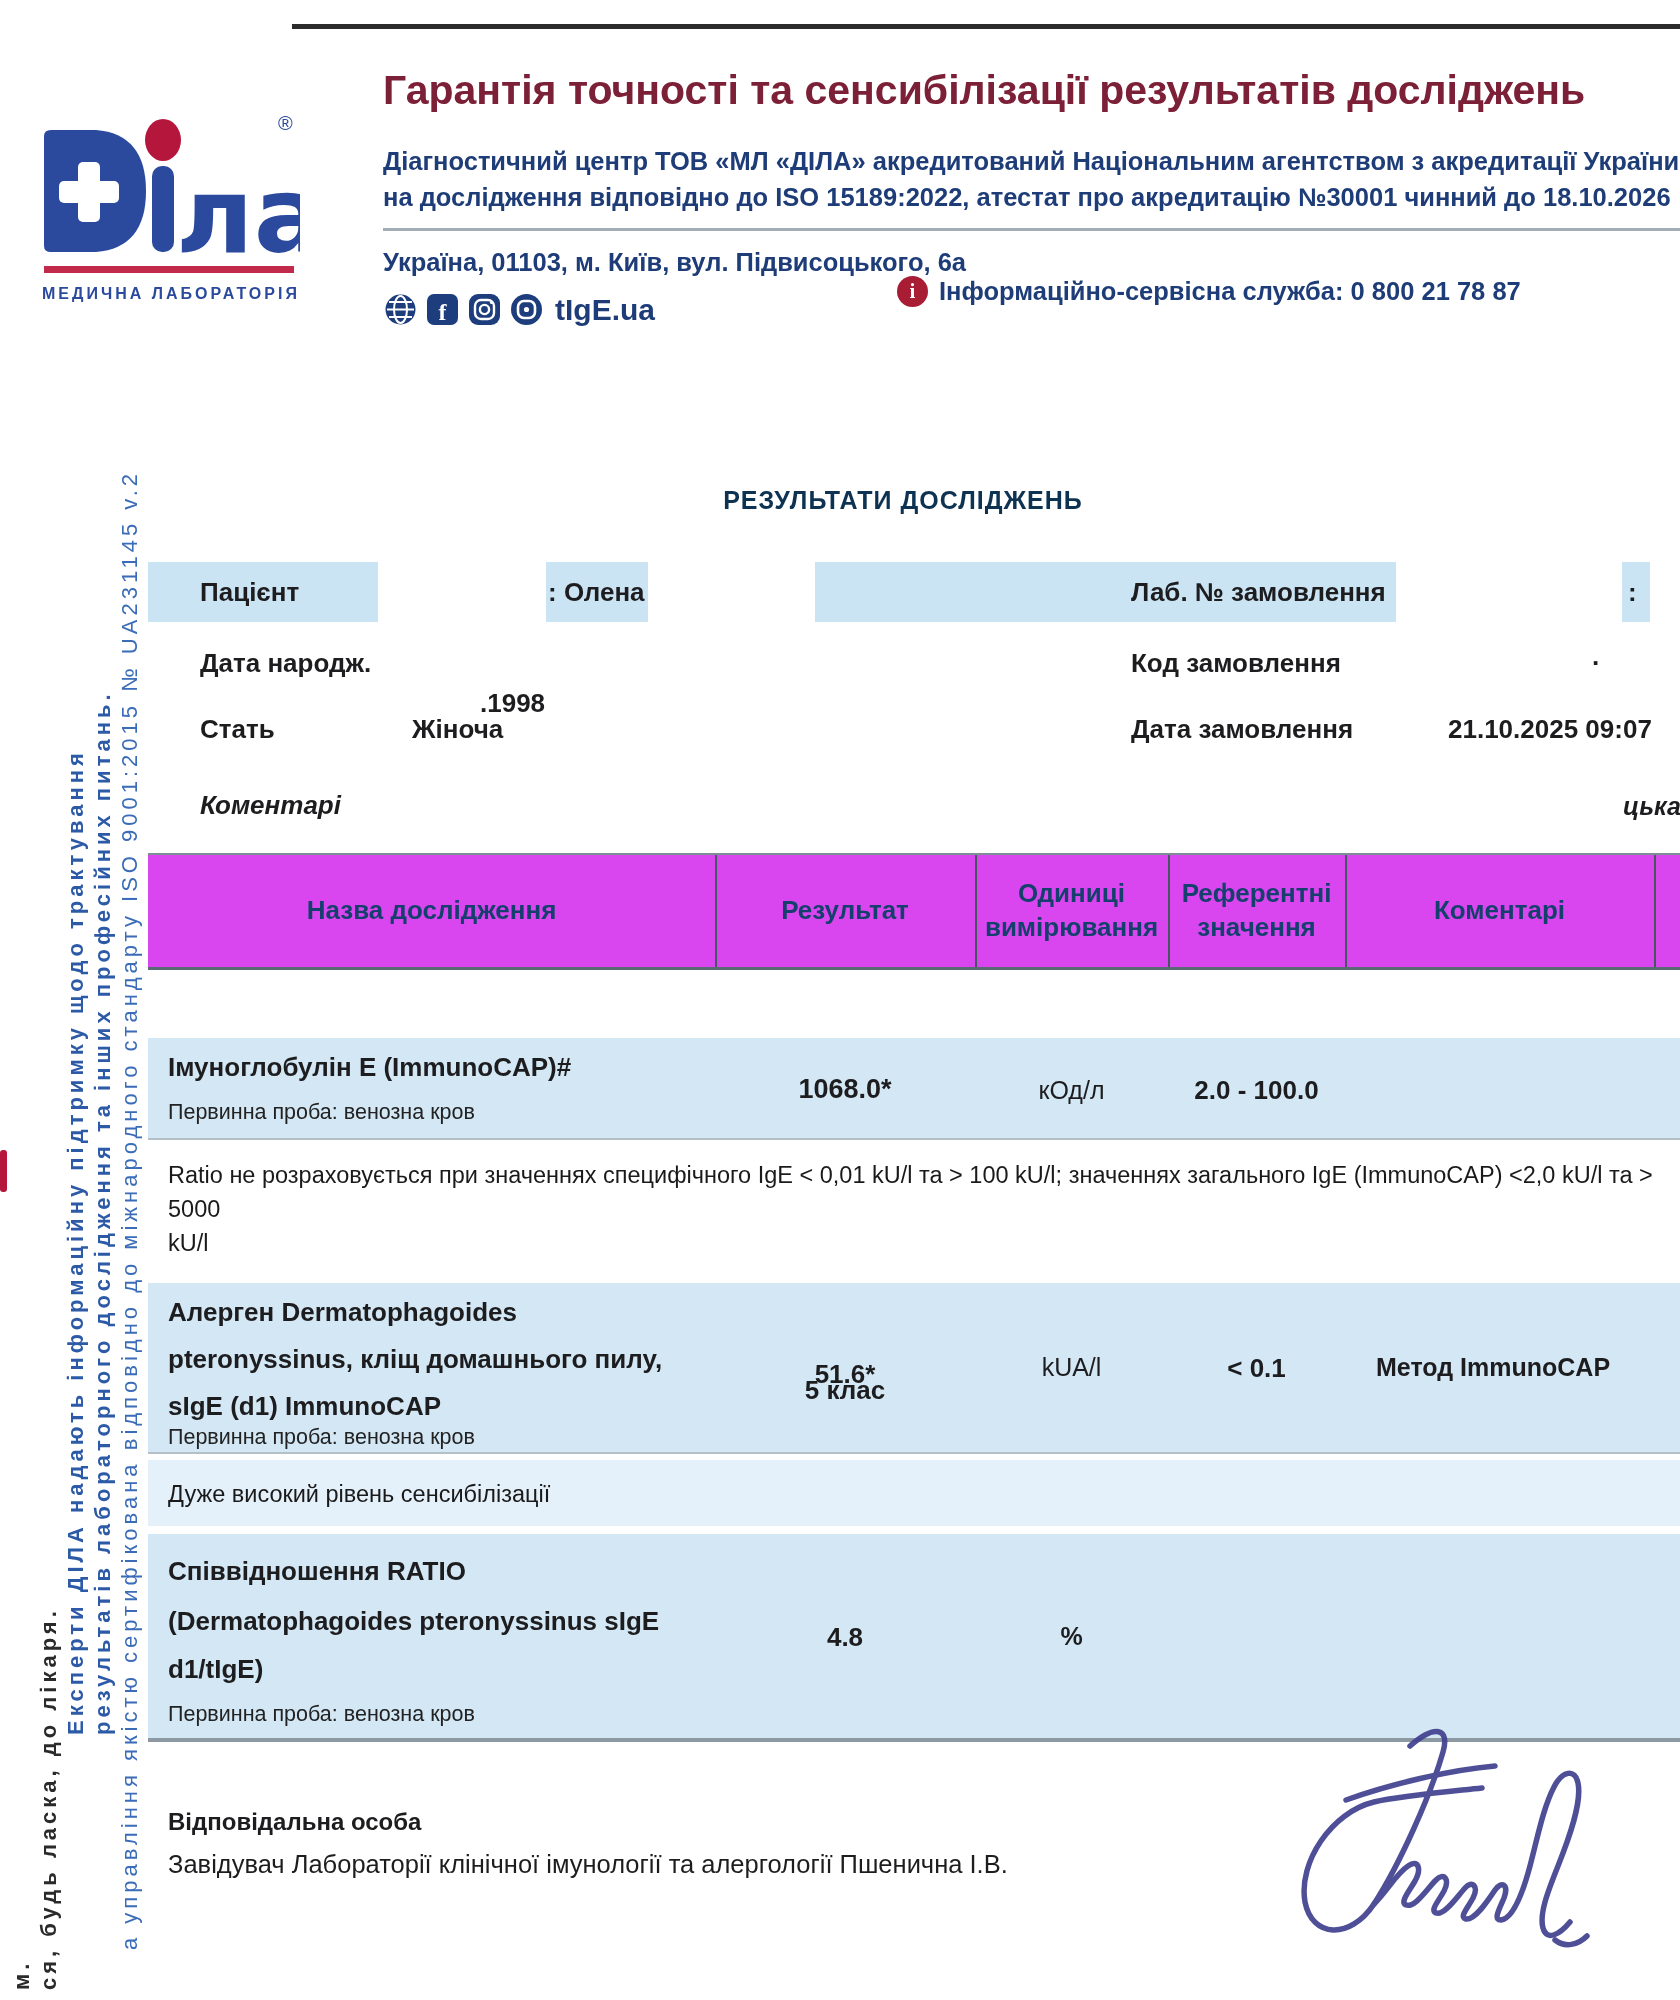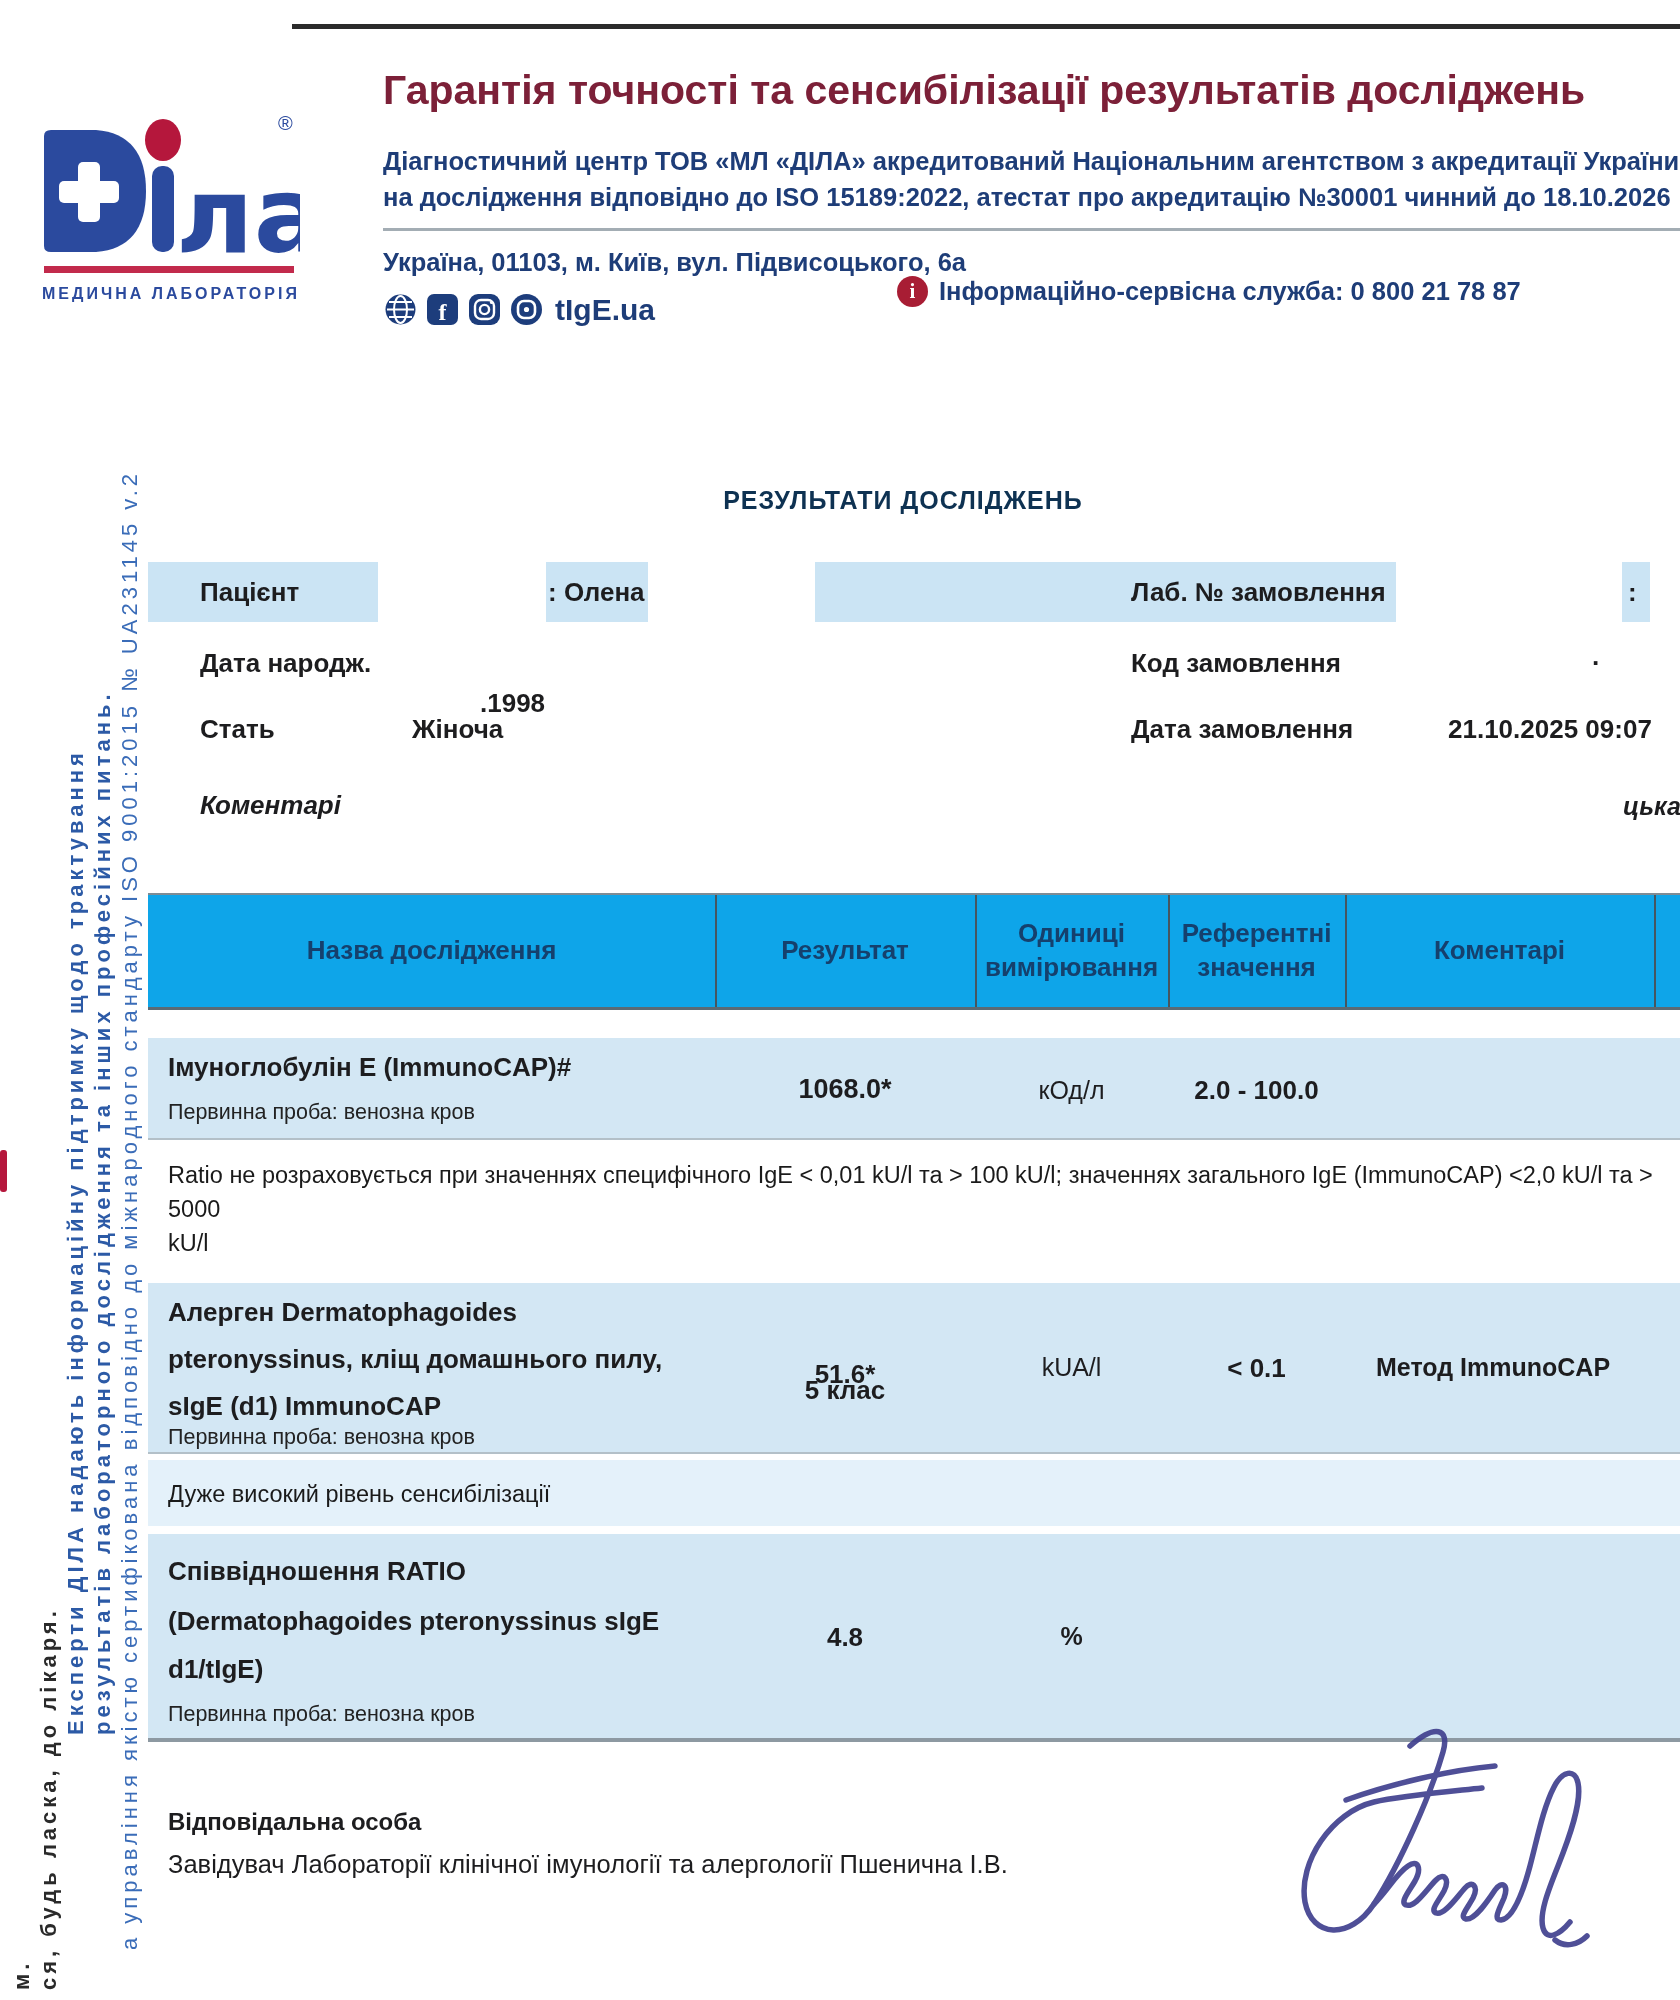--- a/index.html
+++ b/index.html
@@ -121,21 +121,21 @@
   <div class="abs plabel" style="left:1592px;top:648px;">·</div>
 
   <div class="abs plabel" style="left:200px;top:714px;">Стать</div>
   <div class="abs pval" style="left:412px;top:714px;">Жіноча</div>
   <div class="abs plabel" style="left:1131px;top:714px;">Дата замовлення</div>
   <div class="abs pval" style="left:1448px;top:714px;">21.10.2025 09:07</div>
 
   <div class="abs plabel" style="left:200px;top:790px;font-style:italic;">Коментарі</div>
   <div class="abs pval" style="left:1623px;top:792px;font-style:italic;font-size:25px;">цька</div>
 
-  <div class="band" style="top:893px;height:112px;background:#0ea5e9;border-top:2px solid #7e8c95;border-bottom:3px solid #5a6a74;">
+  <div class="band" style="top:853px;height:112px;background:#d946ef;border-top:2px solid #7e8c95;border-bottom:3px solid #5a6a74;">
     <div class="hdiv" style="left:567px;"></div>
     <div class="hdiv" style="left:827px;"></div>
     <div class="hdiv" style="left:1020px;"></div>
     <div class="hdiv" style="left:1197px;"></div>
     <div class="hdiv" style="left:1506px;"></div>
     <div class="hc" style="left:0;width:567px;">Назва дослідження</div>
     <div class="hc" style="left:567px;width:260px;">Результат</div>
     <div class="hc" style="left:827px;width:193px;padding:0 10px;box-sizing:border-box;">Одиниці вимірювання</div>
     <div class="hc" style="left:1020px;width:177px;padding:0 14px;box-sizing:border-box;">Референтні значення</div>
     <div class="hc" style="left:1197px;width:309px;">Коментарі</div>

